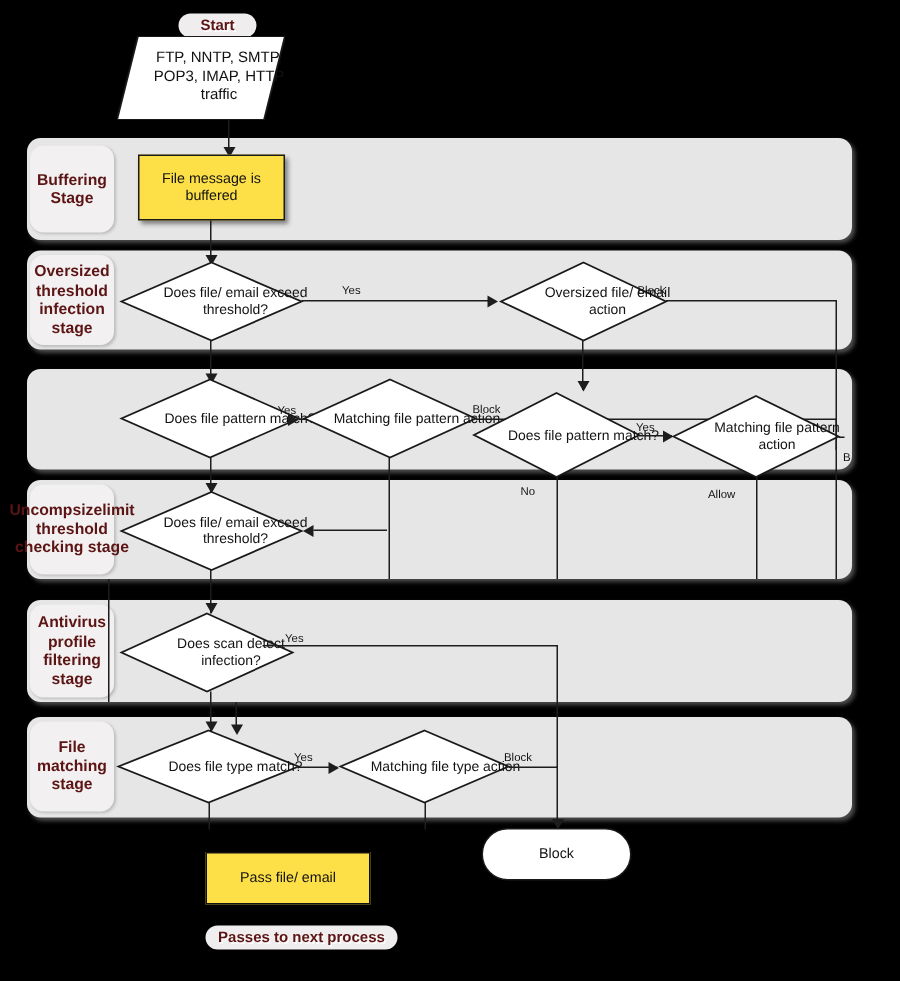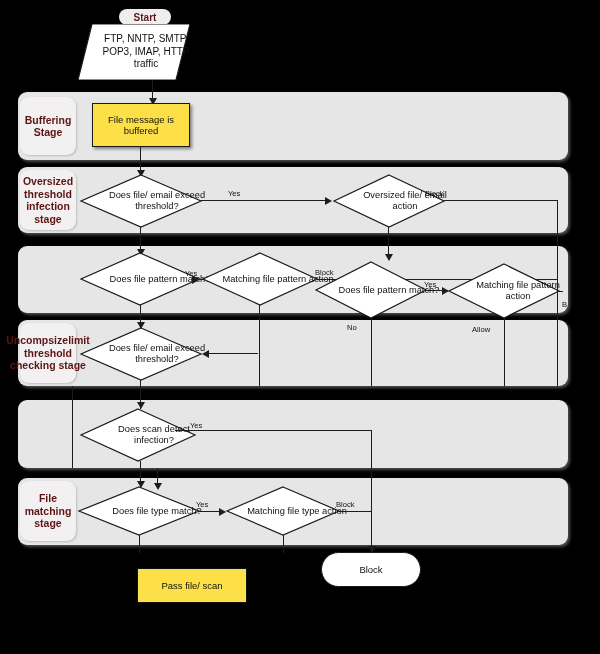--- a/index.html
+++ b/index.html
@@ -71,20 +71,21 @@
   <div class="lane" style="left:18px;top:92px;width:550px;height:68px;"></div>
   <div class="lane" style="left:18px;top:167px;width:550px;height:66px;"></div>
   <div class="lane" style="left:18px;top:246px;width:550px;height:67px;"></div>
   <div class="lane" style="left:18px;top:320px;width:550px;height:66px;"></div>
   <div class="lane" style="left:18px;top:400px;width:550px;height:68px;"></div>
   <div class="lane" style="left:18px;top:478px;width:550px;height:67px;"></div>
 
   <div class="stage-label" style="left:20px;top:97px;width:56px;height:58px;">Buffering Stage</div>
   <div class="stage-label" style="left:20px;top:170px;width:56px;height:60px;">Oversized threshold infection stage</div>
   <div class="stage-label" style="left:20px;top:323px;width:56px;height:60px;">Uncompsizelimit threshold checking stage</div>
+  <div class="stage-label" style="left:20px;top:403px;width:56px;height:62px;">Antivirus profile filtering stage</div>
   <div class="stage-label" style="left:20px;top:481px;width:56px;height:60px;">File matching stage</div>
 
   <div class="pill shadowtext" style="left:119px;top:9px;width:52px;height:16px;">Start</div>
 
   <div class="para" style="left:78px;top:24px;width:112px;height:56px;">
     <svg width="112" height="56" viewBox="0 0 112 56">
       <polygon points="14,0 112,0 98,56 0,56" fill="#ffffff" stroke="#1a1a1a" stroke-width="1.2"></polygon>
     </svg>
     <div class="ptext" style="padding:0 12px;">FTP, NNTP, SMTP, POP3, IMAP, HTTP traffic</div>
   </div>
@@ -234,16 +235,17 @@
   <div class="edge-label" style="left:336px;top:500px;">Block</div>
   <div class="ln lnv" style="left:371px;top:511px;height:40px;"></div>
   <div class="arrow down" style="left:368px;top:546px;"></div>
 
   <div class="ln lnv" style="left:139px;top:535px;height:18px;"></div>
 
   <div class="ln lnv" style="left:283px;top:535px;height:18px;"></div>
 
   <div class="term" style="left:321px;top:552px;width:100px;height:35px;">Block</div>
 
-  <div class="proc flat" style="left:137px;top:568px;width:110px;height:35px;">Pass file/ scan</div>
-
+  <div class="proc flat" style="left:137px;top:568px;width:110px;height:35px;">Pass file/ email</div>
+
+  <div class="pill shadowtext" style="left:137px;top:617px;width:128px;height:16px;">Passes to next process</div>
 
 </div>
 
 </body></html>

